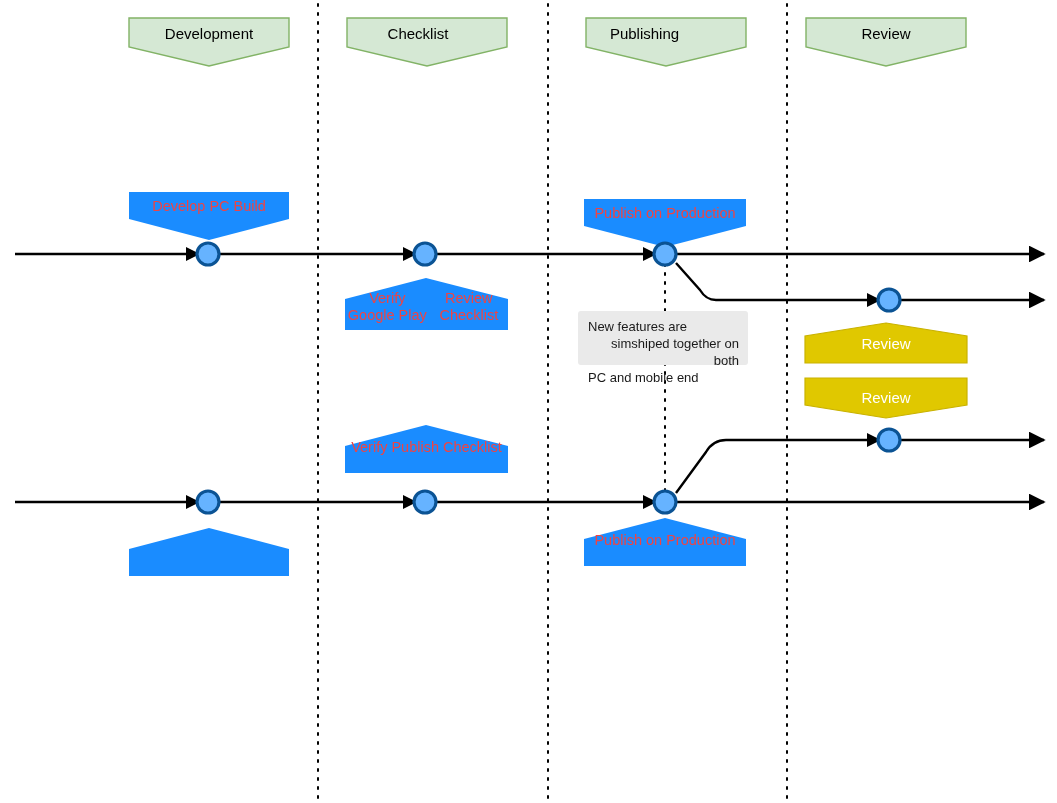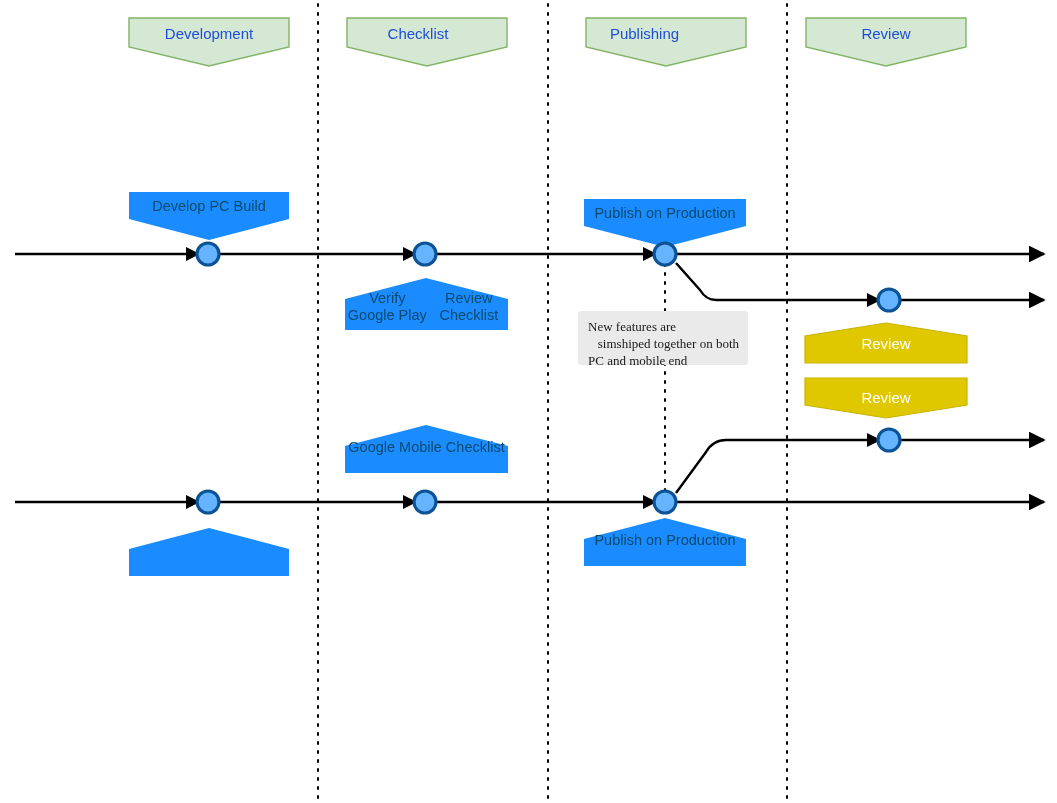--- a/index.html
+++ b/index.html
@@ -2,25 +2,25 @@
 <html><head>
 <meta charset="utf-8">
 <style>
   html,body{margin:0;padding:0;background:#ffffff;}
   body{width:1057px;height:803px;position:relative;overflow:hidden;
        font-family:"Liberation Sans","DejaVu Sans",sans-serif;}
   #stage{position:absolute;left:0;top:0;width:1057px;height:803px;}
   svg#canvas{position:absolute;left:0;top:0;width:1057px;height:803px;}
   .lbl{position:absolute;display:flex;align-items:center;justify-content:center;
        text-align:center;pointer-events:none;}
-  .hdr-text{font-size:15px;color:#1d4ed8;line-height:1.15;}
-  .blue-text{font-size:14.5px;color:#0c4a6e;line-height:1.2;font-weight:400;}
+  .hdr-text{font-size:15px;color:#000000;line-height:1.15;}
+  .blue-text{font-size:14.5px;color:#ef4444;line-height:1.2;font-weight:400;}
   .yellow-text{font-size:15px;color:#ffffff;line-height:1.2;}
   .note-text{font-size:13px;color:#1a1a1a;line-height:1.32;text-align:left;
-             display:block;padding:7px 9px 7px 10px;box-sizing:border-box;font-family:Liberation Serif, serif;}
+             display:block;padding:7px 9px 7px 10px;box-sizing:border-box;}
 </style>
 </head>
 <body>
 
 <div id="stage">
 
   <svg id="canvas" viewBox="0 0 1057 803" xmlns="http://www.w3.org/2000/svg">
     <defs>
       <marker id="arrow" viewBox="0 0 10 10" refX="9" refY="5" markerWidth="7" markerHeight="7" orient="auto-start-reverse">
         <path d="M 0 0 L 10 5 L 0 10 z" fill="#000000"></path>
@@ -97,21 +97,21 @@
   <div class="lbl hdr-text" style="left:806px;top:20px;width:160px;height:28px;">Review</div>
 
   <div class="lbl blue-text" style="left:129px;top:194px;width:160px;height:26px;">Develop PC Build</div>
   <div class="lbl blue-text" style="left:584px;top:201px;width:162px;height:26px;">Publish on Production</div>
 
   <div class="lbl blue-text" style="left:345px;top:288px;width:163px;height:38px;flex-direction:row;">
     <span>Verify Google Play</span>
     <span>Review Checklist</span>
   </div>
 
-  <div class="lbl blue-text" style="left:345px;top:435px;width:163px;height:26px;">Google Mobile Checklist</div>
+  <div class="lbl blue-text" style="left:345px;top:435px;width:163px;height:26px;">Verify Publish Checklist</div>
   <div class="lbl blue-text" style="left:584px;top:528px;width:162px;height:26px;">Publish on Production</div>
 
   <div class="lbl yellow-text" style="left:805px;top:332px;width:162px;height:24px;">Review</div>
   <div class="lbl yellow-text" style="left:805px;top:386px;width:162px;height:24px;">Review</div>
 
   <div style="position:absolute;left:578px;top:311px;width:170px;height:54px;">
     <span class="note-text" style="padding-bottom:0;">New features are</span>
     <span class="note-text" style="padding-top:0;padding-bottom:0;text-align:right;">simshiped together on both</span>
     <span class="note-text" style="padding-top:0;">PC and mobile end</span>
   </div>

